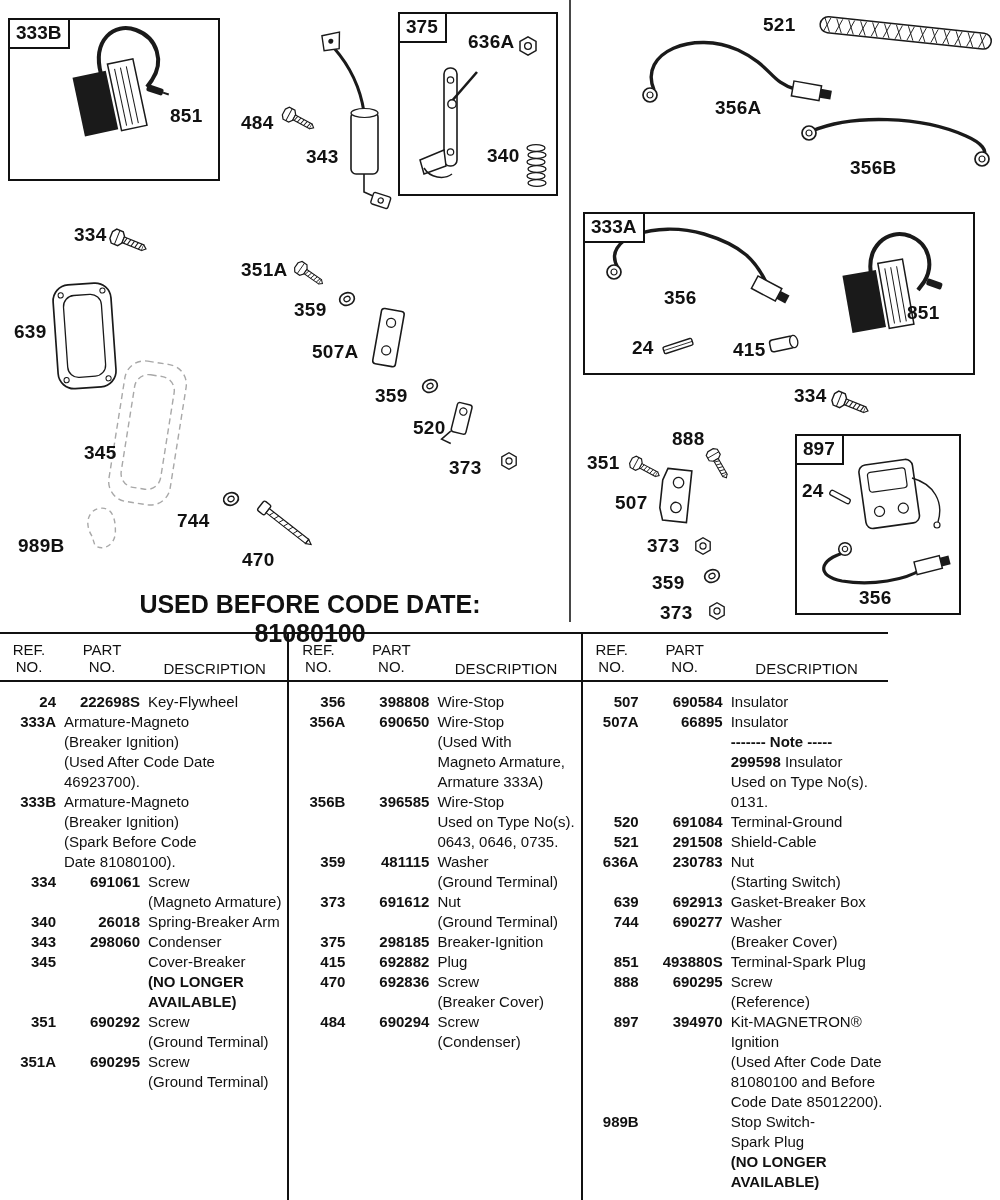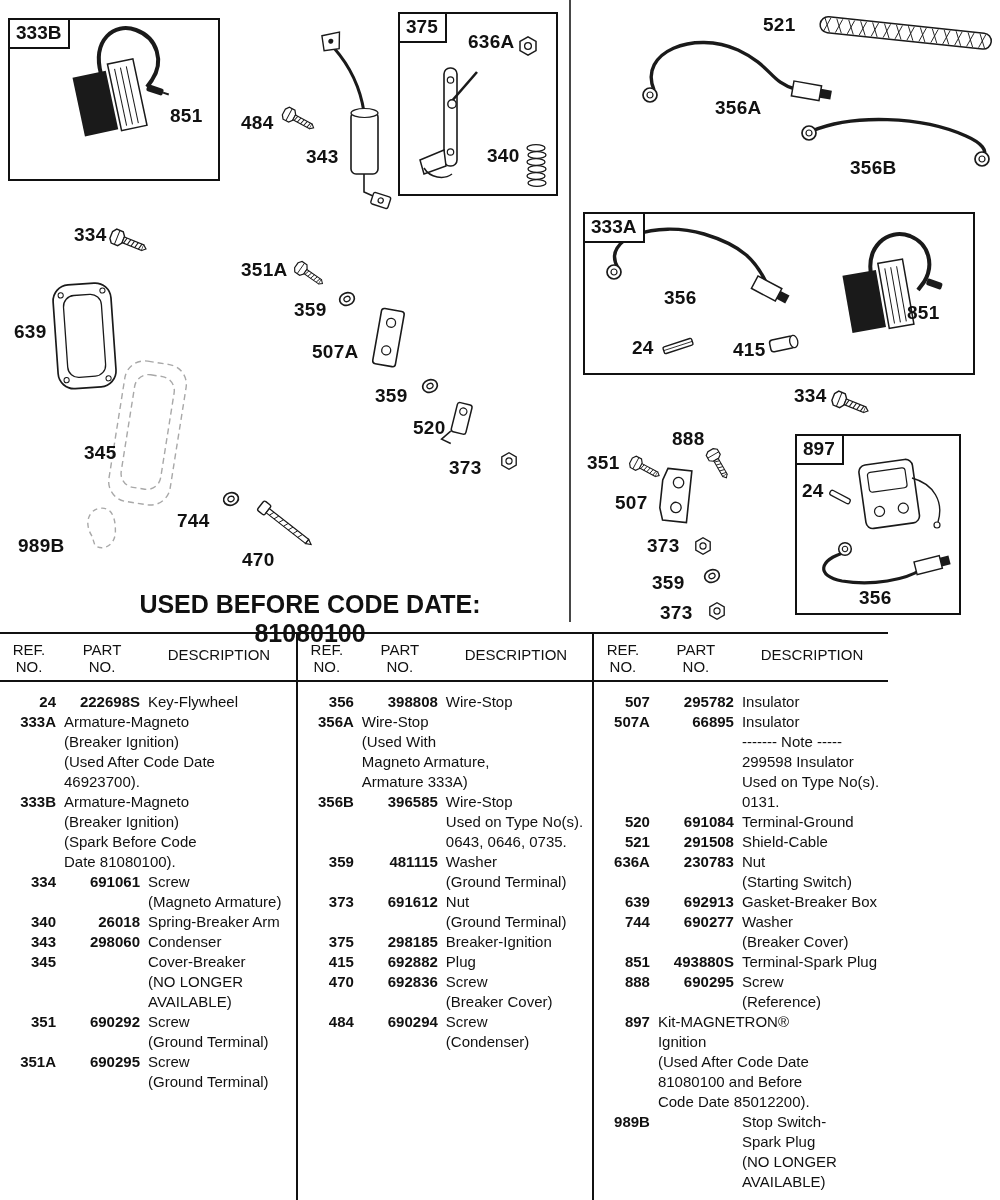--- a/index.html
+++ b/index.html
@@ -42,27 +42,27 @@
     position: absolute; left: 0; right: 0; top: 46px;
     border-top: 2px solid #111; height: 0; z-index: 1;
   }
   .tcol { width: 333.33px; padding: 0 6px 0 2px; }
   .tcol + .tcol { border-left: 2px solid #111; }
   .thead {
     display: grid; grid-template-columns: 54px 76px 1fr; column-gap: 8px;
     height: 46px; padding-top: 7px; font-size: 15px; line-height: 17px;
   }
   .th { text-align: center; }
-  .th-desc { align-self: end; padding-bottom: 17px; }
+  .th-desc { align-self: end; padding-bottom: 3px; }
   .tbody { padding-top: 12px; font-size: 15px; line-height: 20px; }
   .trow { display: grid; grid-template-columns: 54px 76px 1fr; column-gap: 8px; }
   .tc-ref, .tc-part { text-align: right; font-weight: bold; white-space: nowrap; }
   .tc-desc { text-align: left; }
   .desc-line { white-space: nowrap; }
-  .bold { font-weight: normal; }
+  .bold { font-weight: bold; }
 </style>
 </head>
 <body>
 
 <div class="page">
 
   <div class="diagram">
 
     <svg class="art" width="1000" height="632" viewBox="0 0 1000 632">
       <defs>
@@ -423,20 +423,21 @@
         <div class="tbody">
           <div class="trow">
             <div class="tc-ref">356</div>
             <div class="tc-part">398808</div>
             <div class="tc-desc">
               <div class="desc-line"><span>Wire-Stop</span></div>
             </div>
           </div>
           <div class="trow">
             <div class="tc-ref">356A</div>
+            <div class="tc-part">690650</div>
             <div class="tc-desc">
               <div class="desc-line"><span>Wire-Stop</span></div>
               <div class="desc-line"><span>(Used With</span></div>
               <div class="desc-line"><span>Magneto Armature,</span></div>
               <div class="desc-line"><span>Armature 333A)</span></div>
             </div>
           </div>
           <div class="trow">
             <div class="tc-ref">356B</div>
             <div class="tc-part">396585</div>
@@ -502,21 +503,21 @@
           </div>
           <div class="th">
             <div>PART</div>
             <div>NO.</div>
           </div>
           <div class="th th-desc">DESCRIPTION</div>
         </div>
         <div class="tbody">
           <div class="trow">
             <div class="tc-ref">507</div>
-            <div class="tc-part">295782</div>
+            <div class="tc-part">690584</div>
             <div class="tc-desc">
               <div class="desc-line"><span>Insulator</span></div>
             </div>
           </div>
           <div class="trow">
             <div class="tc-ref">507A</div>
             <div class="tc-part">66895</div>
             <div class="tc-desc">
               <div class="desc-line"><span>Insulator</span></div>
             </div>
@@ -578,20 +579,21 @@
           <div class="trow">
             <div class="tc-ref">888</div>
             <div class="tc-part">690295</div>
             <div class="tc-desc">
               <div class="desc-line"><span>Screw</span></div>
               <div class="desc-line"><span>(Reference)</span></div>
             </div>
           </div>
           <div class="trow">
             <div class="tc-ref">897</div>
+            <div class="tc-part">394970</div>
             <div class="tc-desc">
               <div class="desc-line"><span>Kit-MAGNETRON®</span></div>
               <div class="desc-line"><span>Ignition</span></div>
               <div class="desc-line"><span>(Used After Code Date</span></div>
               <div class="desc-line"><span>81080100 and Before</span></div>
               <div class="desc-line"><span>Code Date 85012200).</span></div>
             </div>
           </div>
           <div class="trow">
             <div class="tc-ref">989B</div>

